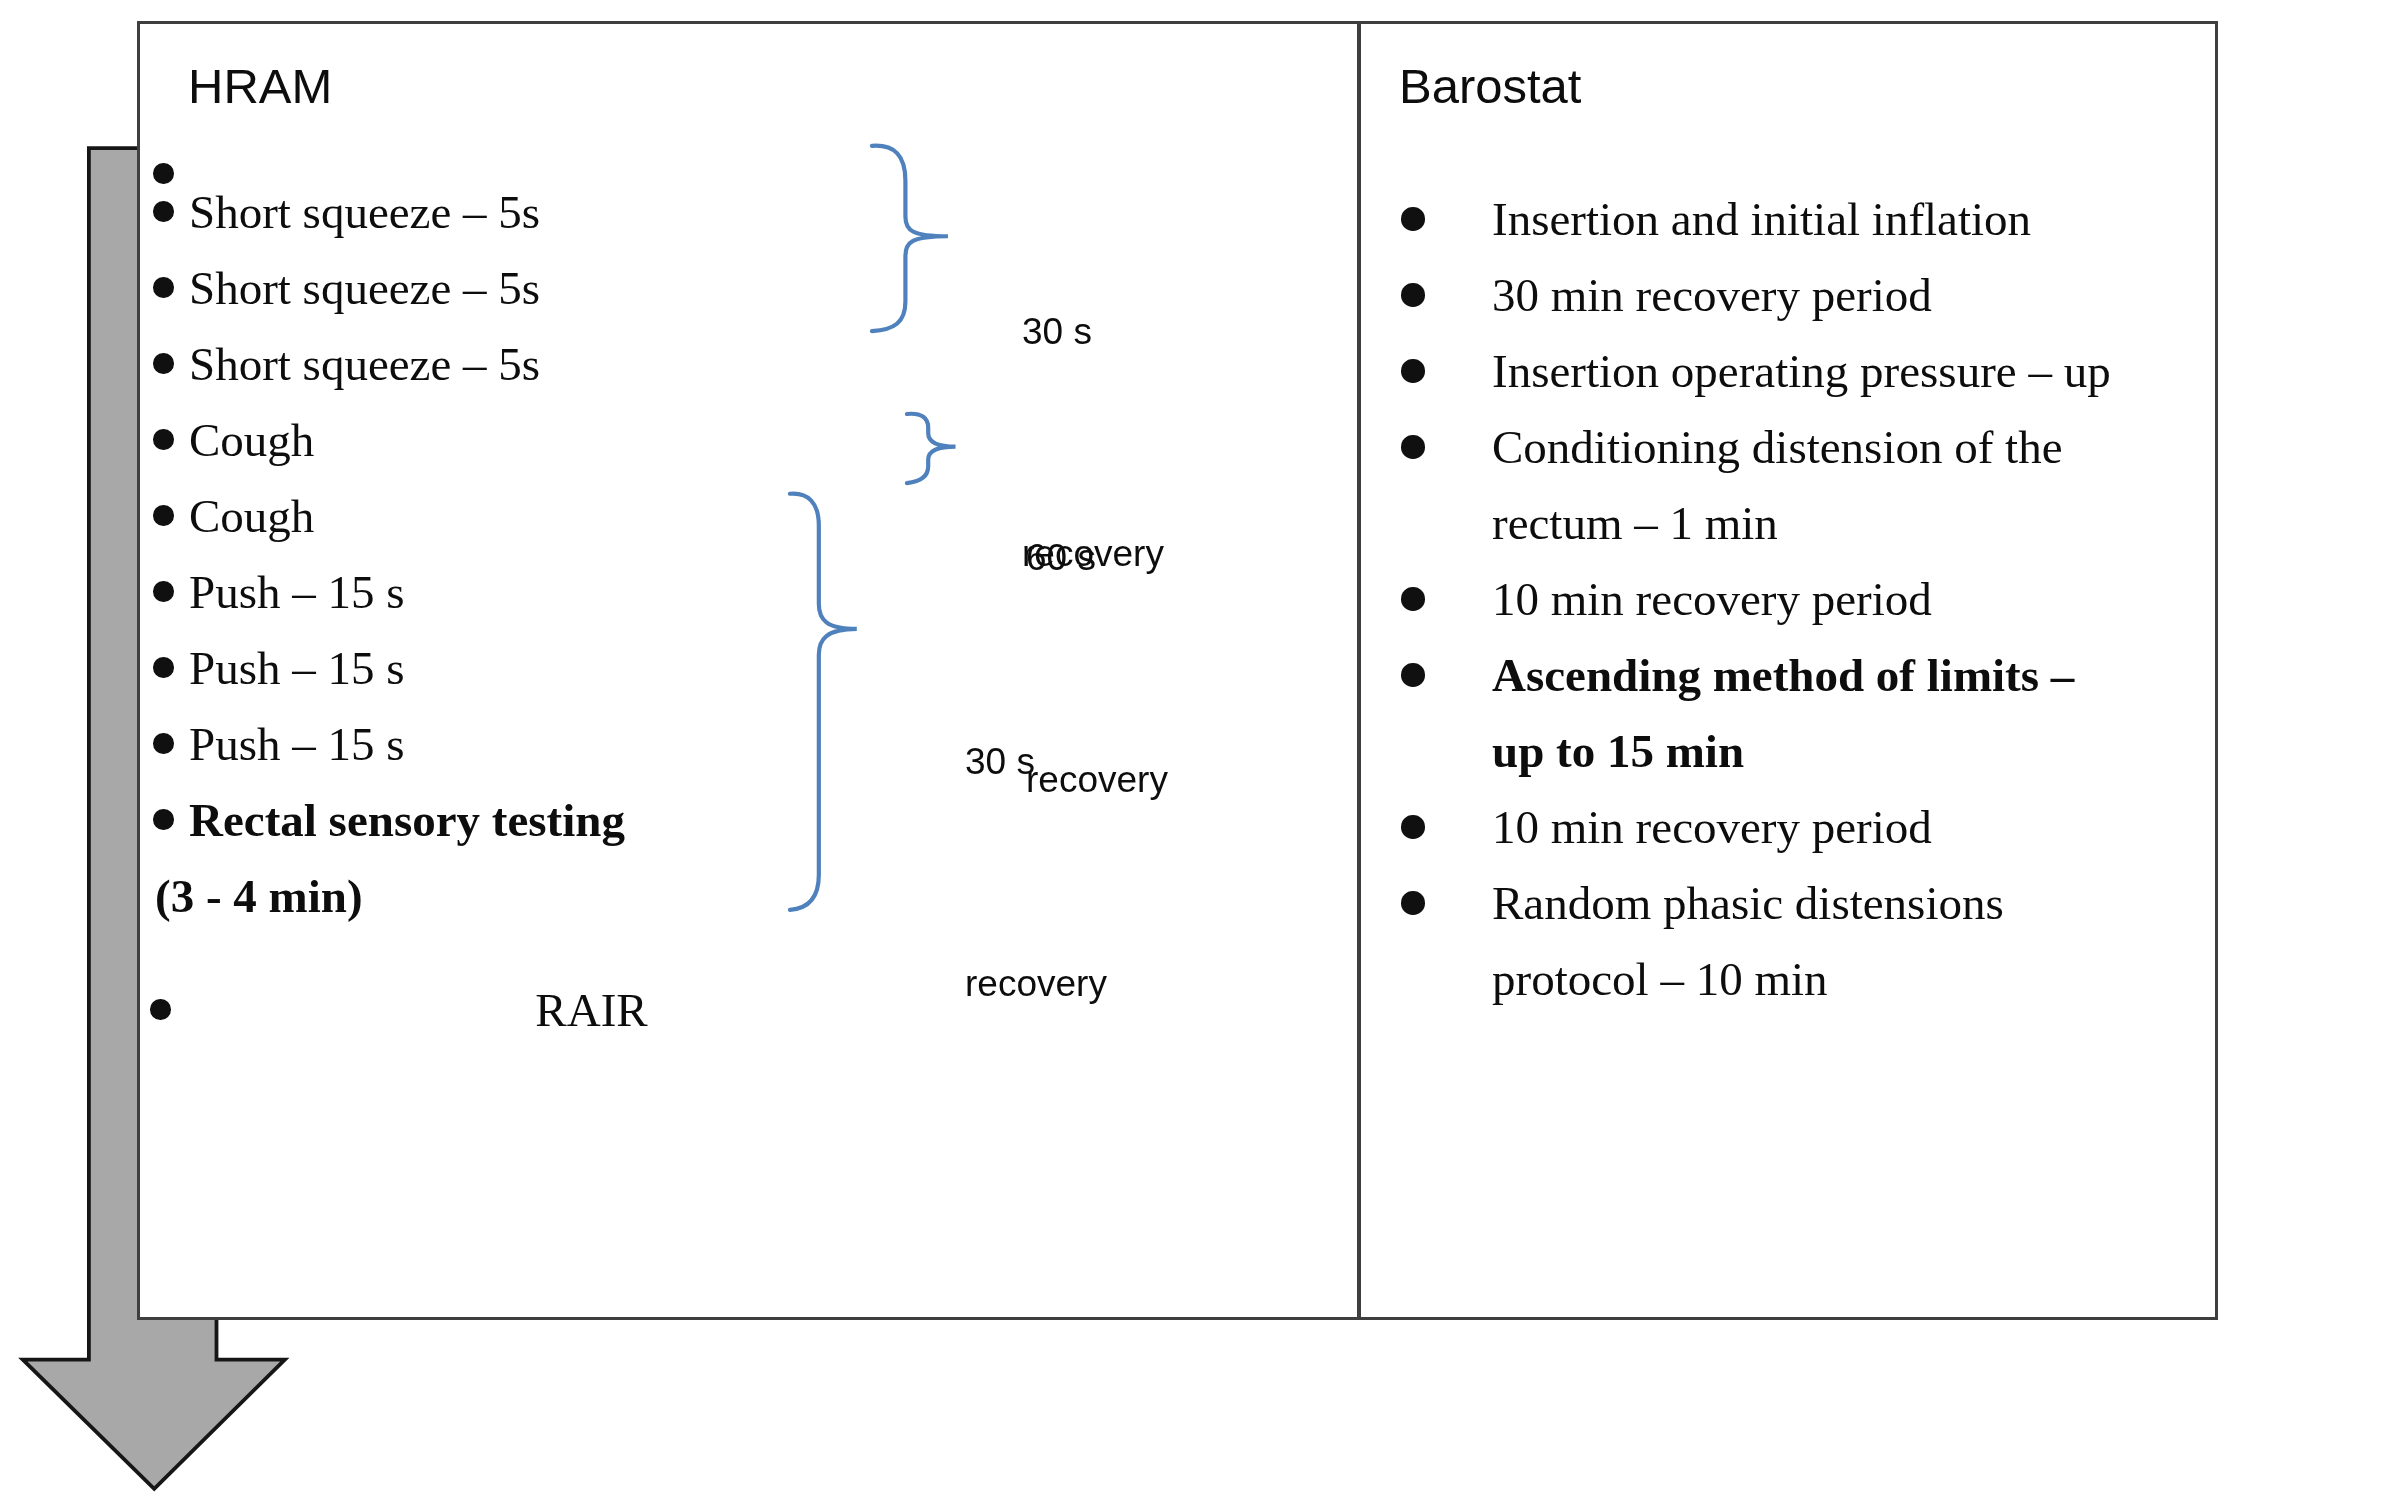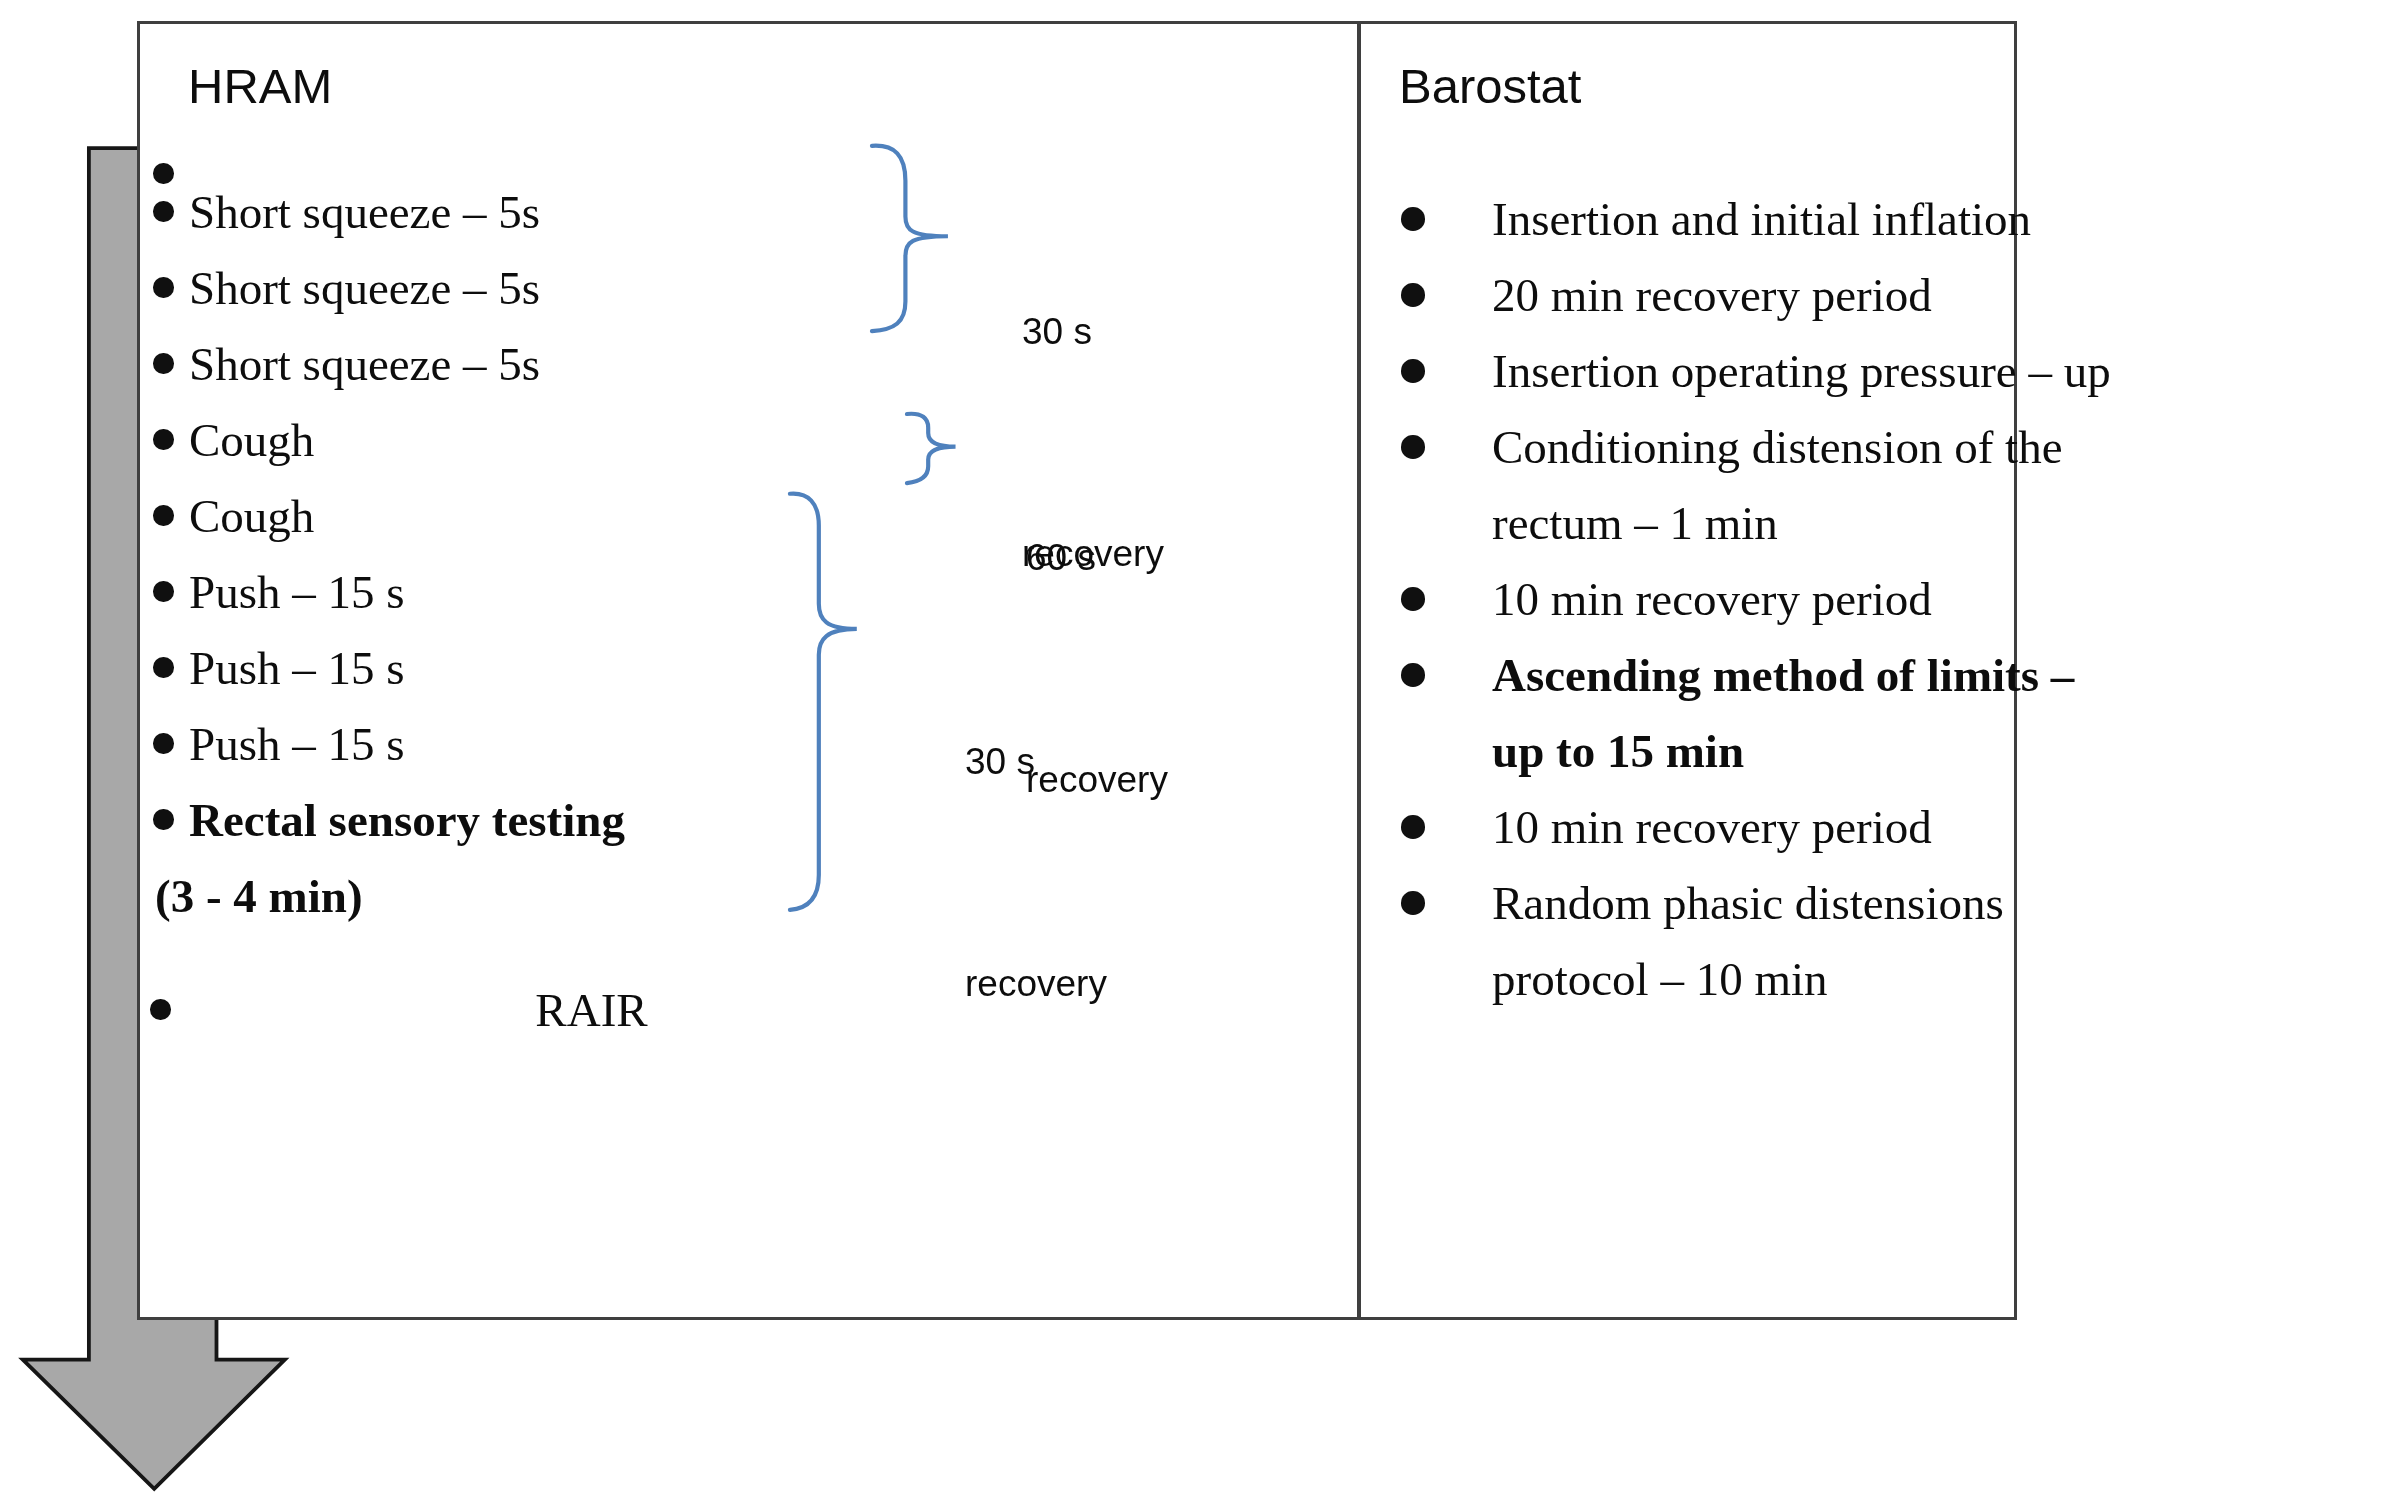--- a/index.html
+++ b/index.html
@@ -1,20 +1,20 @@
 <!DOCTYPE html>
 <html style="font-size:12px"><head>
 <meta charset="utf-8">
 <style>
   html,body{margin:0;padding:0;background:#ffffff;}
   #page{position:relative;width:2401px;height:1510px;background:#ffffff;overflow:hidden;
         font-family:"Liberation Serif","DejaVu Serif",serif;color:#0d0d0d;}
   svg.layer{position:absolute;left:0;top:0;width:2401px;height:1510px;}
   #arrow-layer{z-index:1;}
-  #protocol-box{position:absolute;left:137px;top:21px;width:1880px;height:1299px;
+  #protocol-box{position:absolute;left:137px;top:21px;width:2081px;height:1299px;
       box-sizing:border-box;border:3.8px solid #3f3f3f;background:#ffffff;z-index:2;}
   #panel-divider{position:absolute;left:1217px;top:0;width:3.8px;height:100%;background:#3f3f3f;}
   .panel-title{position:absolute;top:36px;font-family:"Liberation Sans",sans-serif;
       font-size:49px;line-height:53px;white-space:pre;}
   #hram-title{left:48px;}
   #barostat-title{left:1259px;text-align:right;}
 
   
   #hram-list{position:absolute;left:49px;top:150px;width:820px;}
   .h-item{position:relative;display:block;font-size:47px;line-height:76px;white-space:pre;}
@@ -73,21 +73,21 @@
 
     <div class="panel-title" id="barostat-title">Barostat</div>
 
     <div id="barostat-list">
       <div class="b-item">
           <span class="bullet"></span>
           <span class="b-line">Insertion and initial inflation</span>
         </div>
       <div class="b-item">
           <span class="bullet"></span>
-          <span class="b-line">20 min recovery period</span>
+          <span class="b-line">30 min recovery period</span>
         </div>
       <div class="b-item">
           <span class="bullet"></span>
           <span class="b-line">Insertion operating pressure – up</span>
         </div>
       <div class="b-item">
           <span class="bullet"></span>
           <span class="b-line">Conditioning distension of the</span>
           <span class="b-line">rectum – 1 min</span>
         </div>

